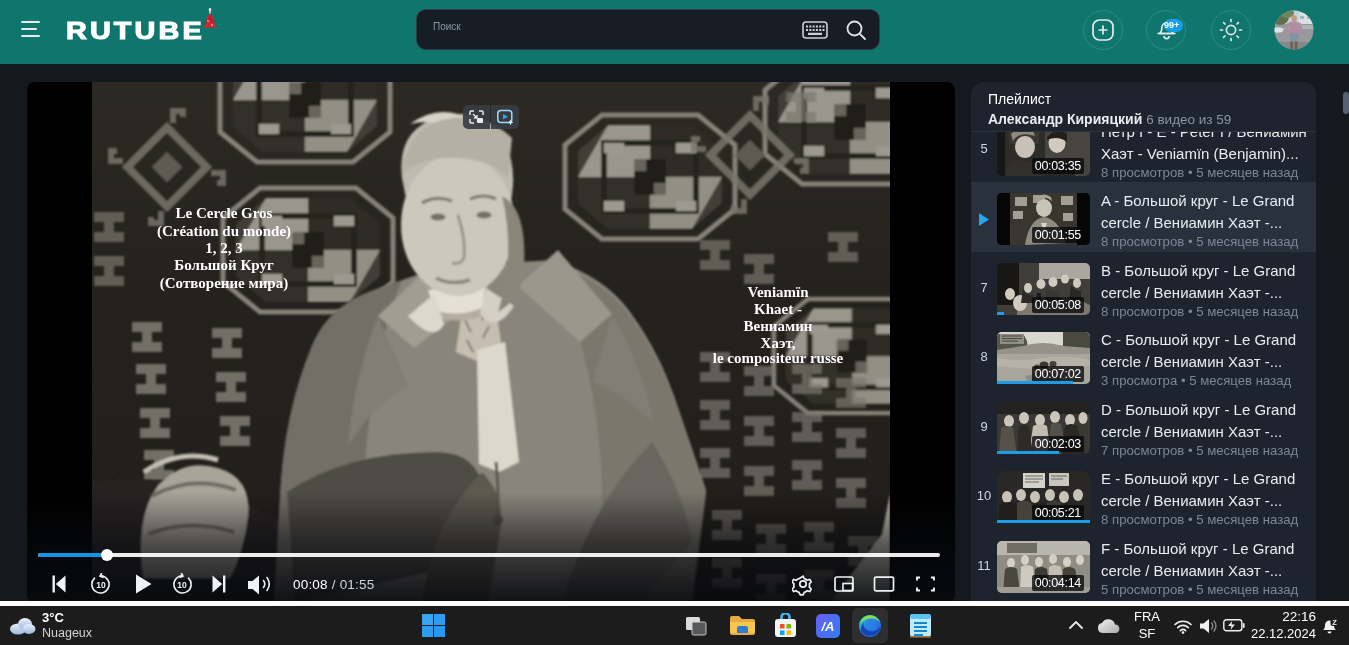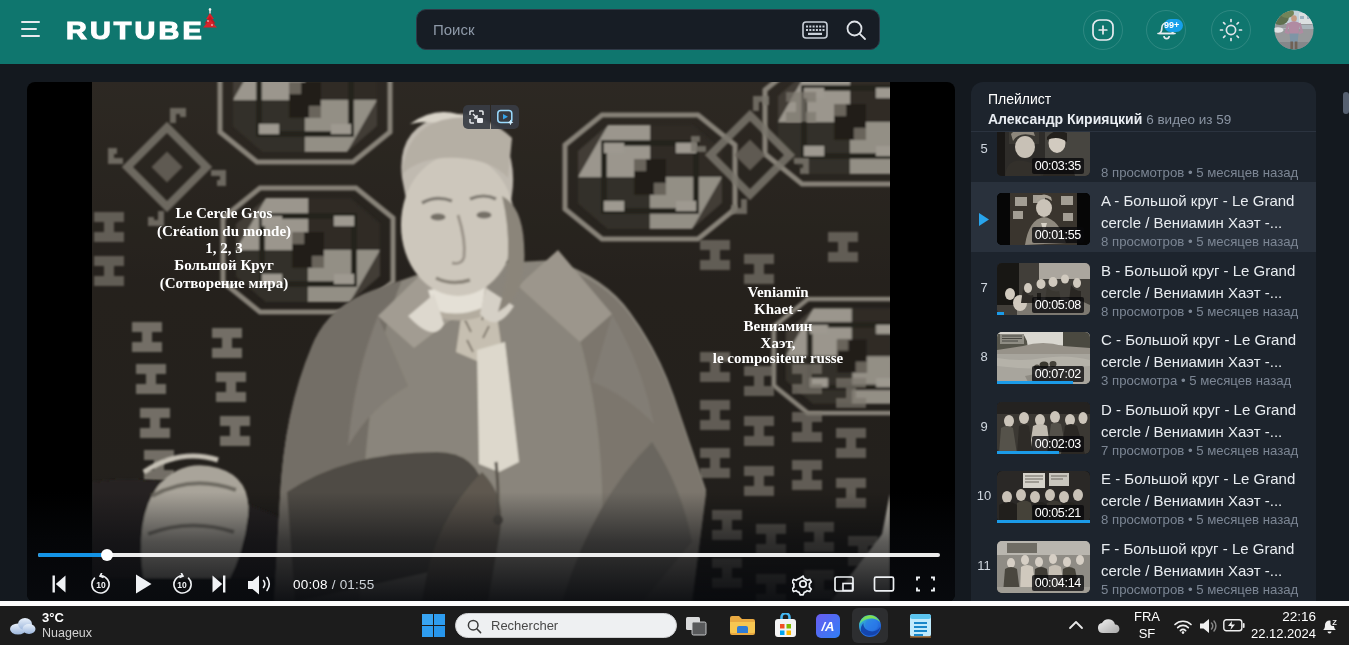--- a/index.html
+++ b/index.html
@@ -1,21 +1,21 @@
 <!DOCTYPE html>
 <html><head><meta charset="utf-8">
 <style>
 *{margin:0;padding:0;box-sizing:border-box}
 html,body{width:1349px;height:645px;overflow:hidden;background:#14191f;font-family:"Liberation Sans",sans-serif}
 .abs{position:absolute}
 #nav{position:absolute;left:0;top:0;width:1349px;height:64px;background:#0f766e}
 #burger span{position:absolute;height:2px;background:#e7eaee;border-radius:1px}
 #logo{position:absolute;left:66px;top:17px;color:#fff;font-weight:bold;font-size:24px;letter-spacing:2.6px;transform:scaleX(1.2);transform-origin:left center;white-space:nowrap;-webkit-text-stroke:1.1px #fff}
 #search{position:absolute;left:416px;top:9px;width:464px;height:41px;border:1px solid #303947;border-radius:10px;background:#171d25}
-#search .ph{position:absolute;left:16px;top:11px;font-size:15px;color:#8e99a8}
+#search .ph{position:absolute;left:16px;top:11px;font-size:10px;color:#8e99a8}
 .cbtn{position:absolute;top:10px;width:40px;height:40px;border:1px solid rgba(255,255,255,0.13);border-radius:50%}
 #player{position:absolute;left:27px;top:82px;width:928px;height:520px;background:#000;border-radius:8px;overflow:hidden}
 #pl{position:absolute;left:971px;top:82px;width:345px;height:519px;background:#1d242d;border-radius:12px 12px 0 0;overflow:hidden}
 .plh1{position:absolute;left:17px;top:9px;font-size:14px;font-weight:normal;color:#fff}
 .plh2{position:absolute;left:17px;top:29px;font-size:14px;color:#e9edf2;font-weight:bold}
 .plh2 span{font-weight:normal;color:#8b95a3;font-size:13.5px}
 .item{position:absolute;left:0;width:345px;height:69px}
 .item .num{position:absolute;left:0px;top:17px;width:26px;text-align:center;font-size:13px;color:#cfd6de}
 .item .th{position:absolute;left:26px;top:0px;width:93px;height:52px;border-radius:5px;overflow:hidden;background:#000}
 .item .dur{position:absolute;right:232px;bottom:19px;background:rgba(8,8,10,0.78);color:#fff;font-size:12.5px;padding:0 3px;line-height:16px;border-radius:2px;letter-spacing:-0.3px}
@@ -353,20 +353,21 @@
     <rect x="12" y="0" width="30" height="20" fill="#3a3833"></rect>
     <ellipse cx="28" cy="23" rx="10" ry="11" fill="#c8c1b6"></ellipse>
     <path d="M16 17 q6 -10 22 -5 l-2 -6 q-14 -5 -22 4 Z" fill="#8d877c"></path>
     <path d="M8 52 q2 -18 19 -15 q15 2 17 15 Z" fill="#33302b"></path>
     <ellipse cx="60" cy="19" rx="8.5" ry="10" fill="#d2cbc0"></ellipse>
     <path d="M50 13 q7 -9 20 -4 l0 9 q-9 -7 -20 -2 Z" fill="#23201c"></path>
     <path d="M46 52 q4 -16 17 -14 q13 2 15 14 Z" fill="#2a2723"></path>
     <rect x="0" y="0" width="8" height="52" fill="#191715"></rect>
    </svg>
    <div class="dur">00:03:35</div>
+   <div class="tt">Петр I - Е - Peter I / Вениамин<br>Хаэт - Veniamïn (Benjamin)...</div>
    <div class="mt">8 просмотров • 5 месяцев назад</div>
   </div>
   <div class="abs" style="left:0;top:50px;width:345px;height:70px;background:#29313c"></div>
   <div class="item" style="top:61px">
    <svg class="abs" style="left:8px;top:20px" width="10" height="13" viewBox="0 0 10 13">
           <path d="M0 0 L10 6.5 L0 13 Z" fill="#28a4ec"></path>
         </svg>
    <svg class="th" style="left:26px" width="93" height="52" viewBox="0 0 93 52">
     <rect width="93" height="52" fill="#040404"></rect>
     <rect x="13" y="0" width="67" height="52" fill="#3a352e"></rect>
@@ -532,27 +533,20 @@
   <ellipse cx="20" cy="12" rx="6.5" ry="5" fill="url(#cld)"></ellipse>
  </svg>
  <div class="abs ttxt" style="left:42px;top:4px;font-weight:bold">3°C</div>
  <div class="abs" style="left:42px;top:20px;font-size:12.5px;color:#d2d2d2">Nuageux</div>
  <svg class="abs" style="left:422px;top:8px" width="23" height="23" viewBox="0 0 23 23">
   <rect x="0" y="0" width="11" height="11" fill="#38a5f3"></rect>
       <rect x="12" y="0" width="11" height="11" fill="#2e9df0"></rect>
   <rect x="0" y="12" width="11" height="11" fill="#2e9df0"></rect>
       <rect x="12" y="12" width="11" height="11" fill="#2796ec"></rect>
  </svg>
- <div class="abs" style="left:455px;top:7px;width:222px;height:25px;border-radius:13px;background:#eef0f2;border:1px solid #cfd0d2">
-  <svg class="abs" style="left:11px;top:5px" width="15" height="15" viewBox="0 0 15 15">
-   <circle cx="6.2" cy="6.2" r="4.8" fill="none" stroke="#3a3a3a" stroke-width="1.5"></circle>
-   <line x1="9.8" y1="9.8" x2="13.6" y2="13.6" stroke="#3a3a3a" stroke-width="1.5" stroke-linecap="round"></line>
-  </svg>
-  <div class="abs" style="left:35px;top:4px;font-size:13px;color:#494949">Rechercher</div>
- </div>
  <svg class="abs" style="left:685px;top:10px" width="24" height="20" viewBox="0 0 24 20">
   <rect x="1" y="1" width="14" height="13" rx="1.5" fill="#d9dadb"></rect>
   <rect x="7" y="6" width="14" height="13" rx="1.5" fill="#58595b" stroke="#d5d6d8" stroke-width="0.9"></rect>
  </svg>
  <svg class="abs" style="left:729px;top:8px" width="27" height="22" viewBox="0 0 27 22">
   <path d="M1 4 a2 2 0 0 1 2 -2 h7 l3 3 h11 a2 2 0 0 1 2 2 v12 a2 2 0 0 1 -2 2 h-21 a2 2 0 0 1 -2 -2 Z" fill="#e9a941"></path>
   <path d="M1 8 h25 v9 a2 2 0 0 1 -2 2 h-21 a2 2 0 0 1 -2 -2 Z" fill="#f7c651"></path>
   <path d="M8 14 a2 2 0 0 1 2 -2 h7 a2 2 0 0 1 2 2 v5 h-11 Z" fill="#2f7cd6"></path>
  </svg>
  <svg class="abs" style="left:773px;top:7px" width="25" height="26" viewBox="0 0 25 26">

